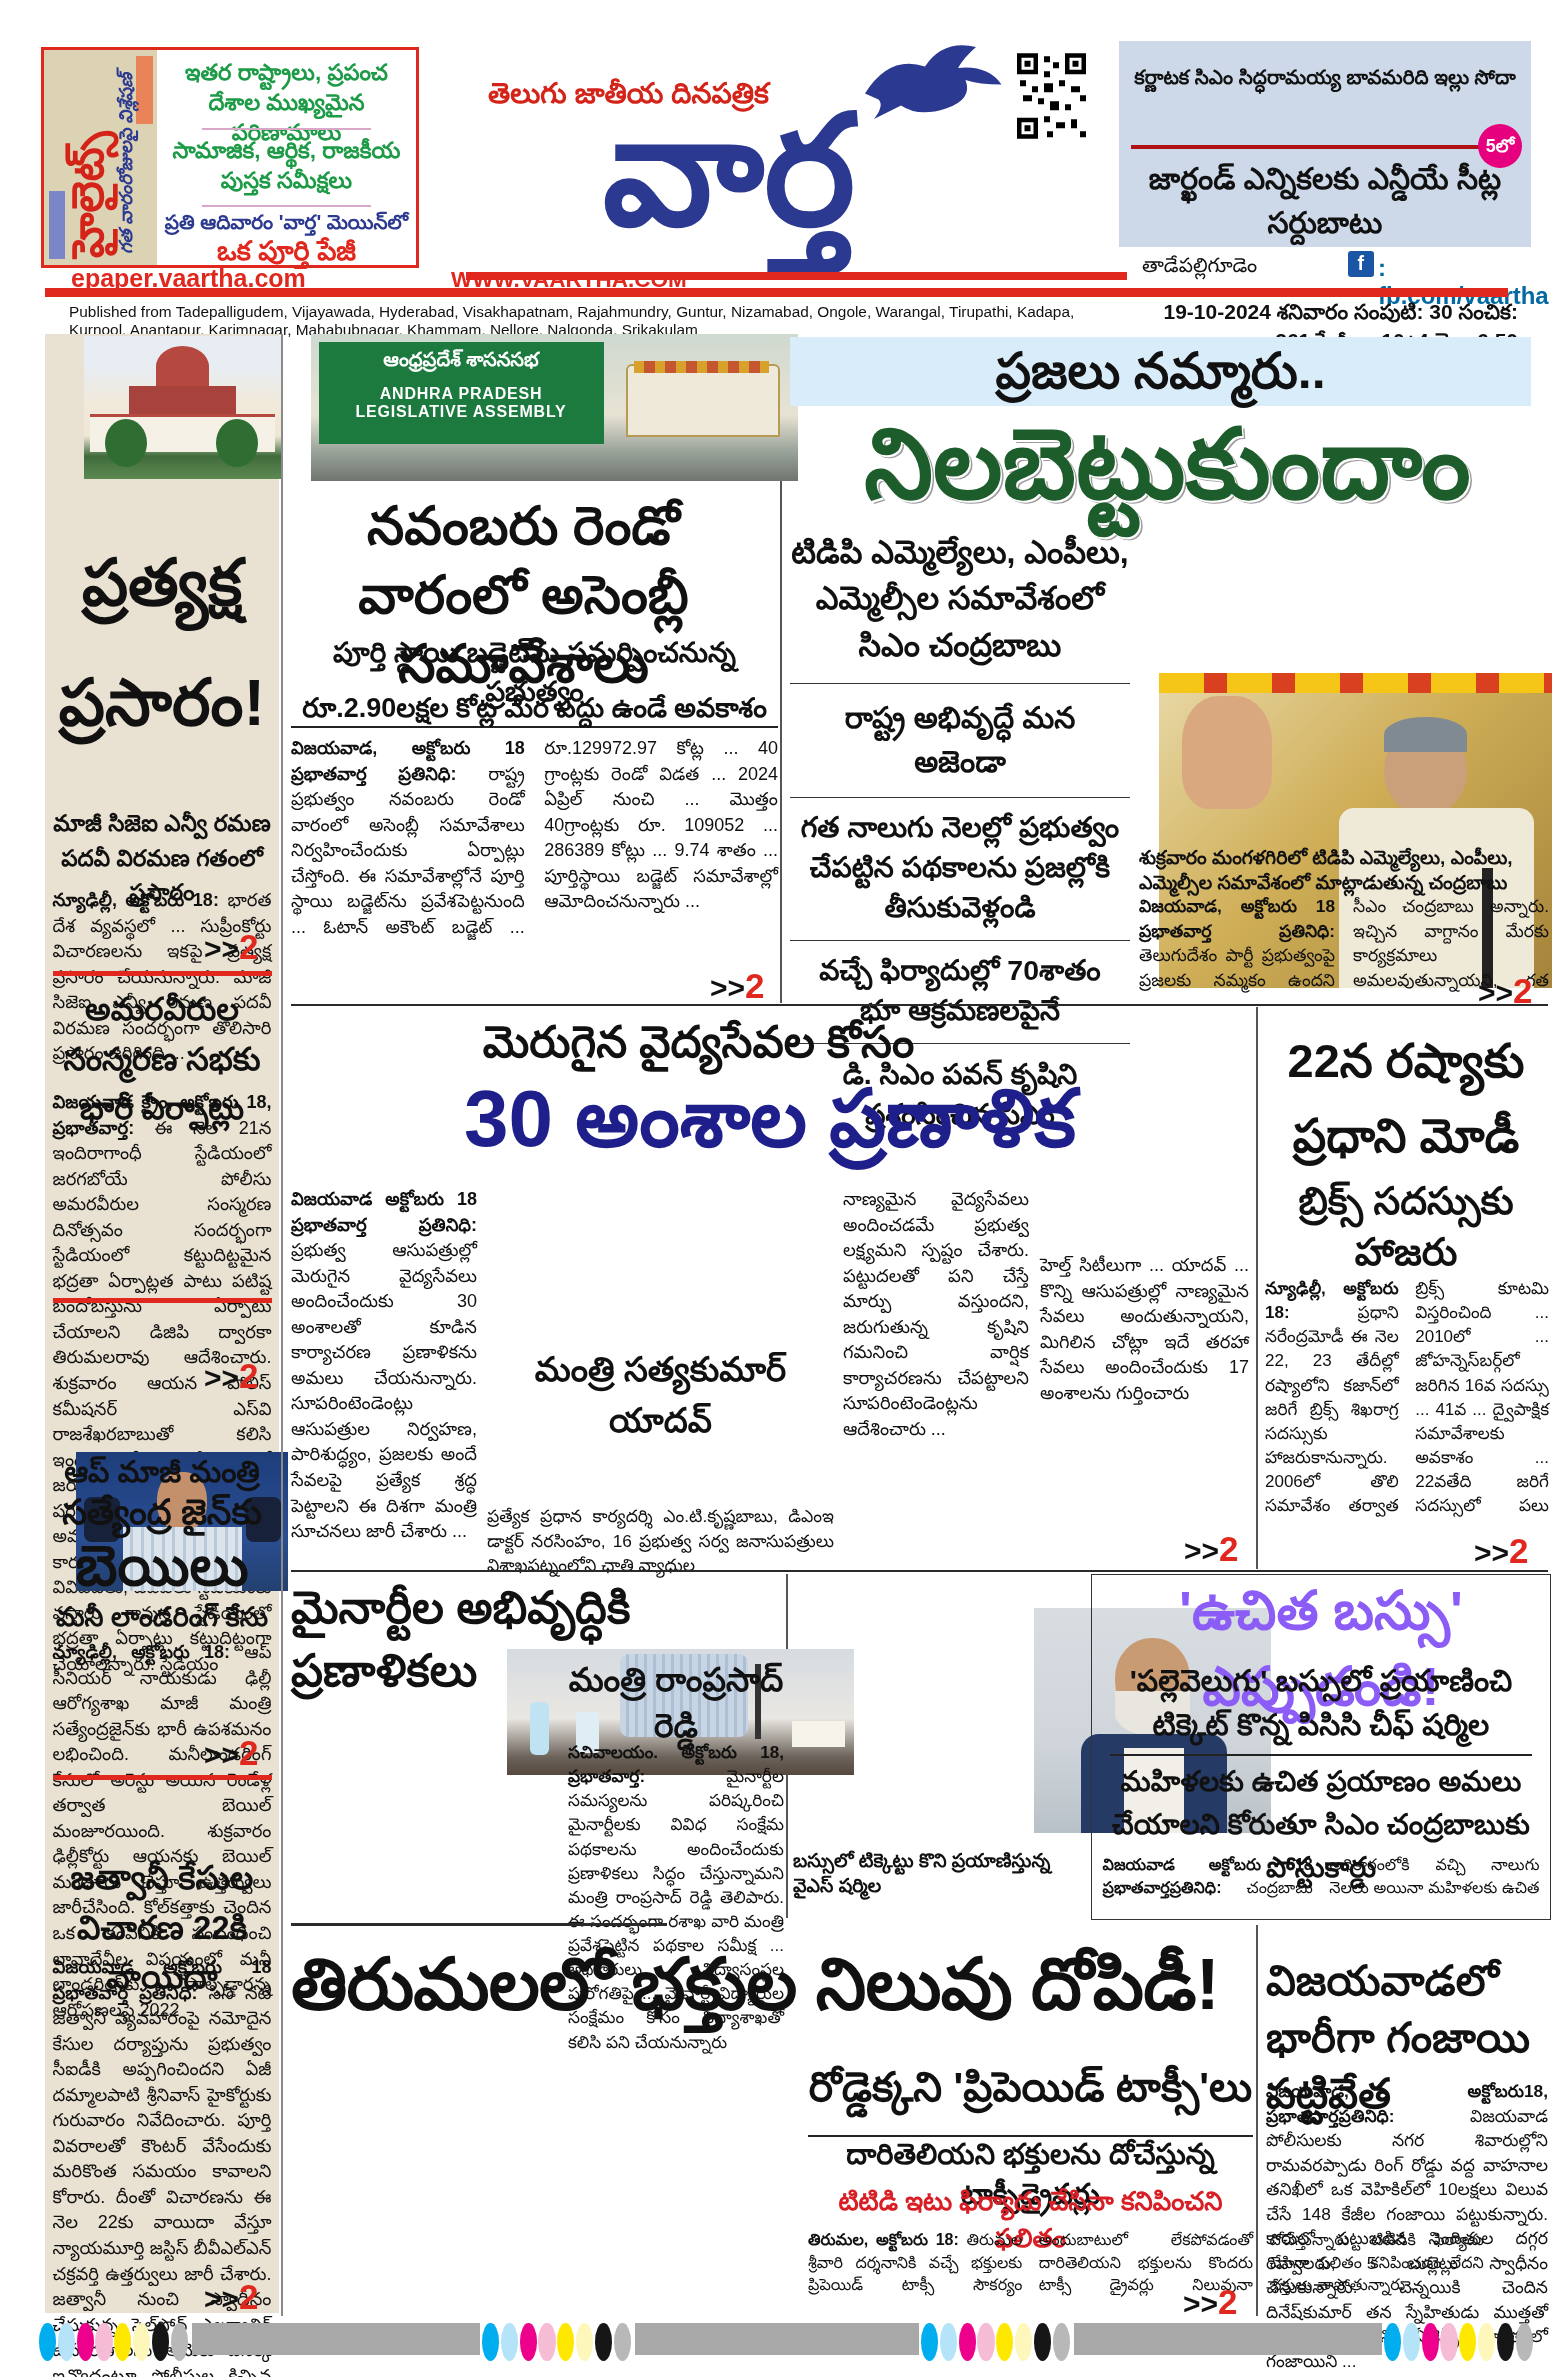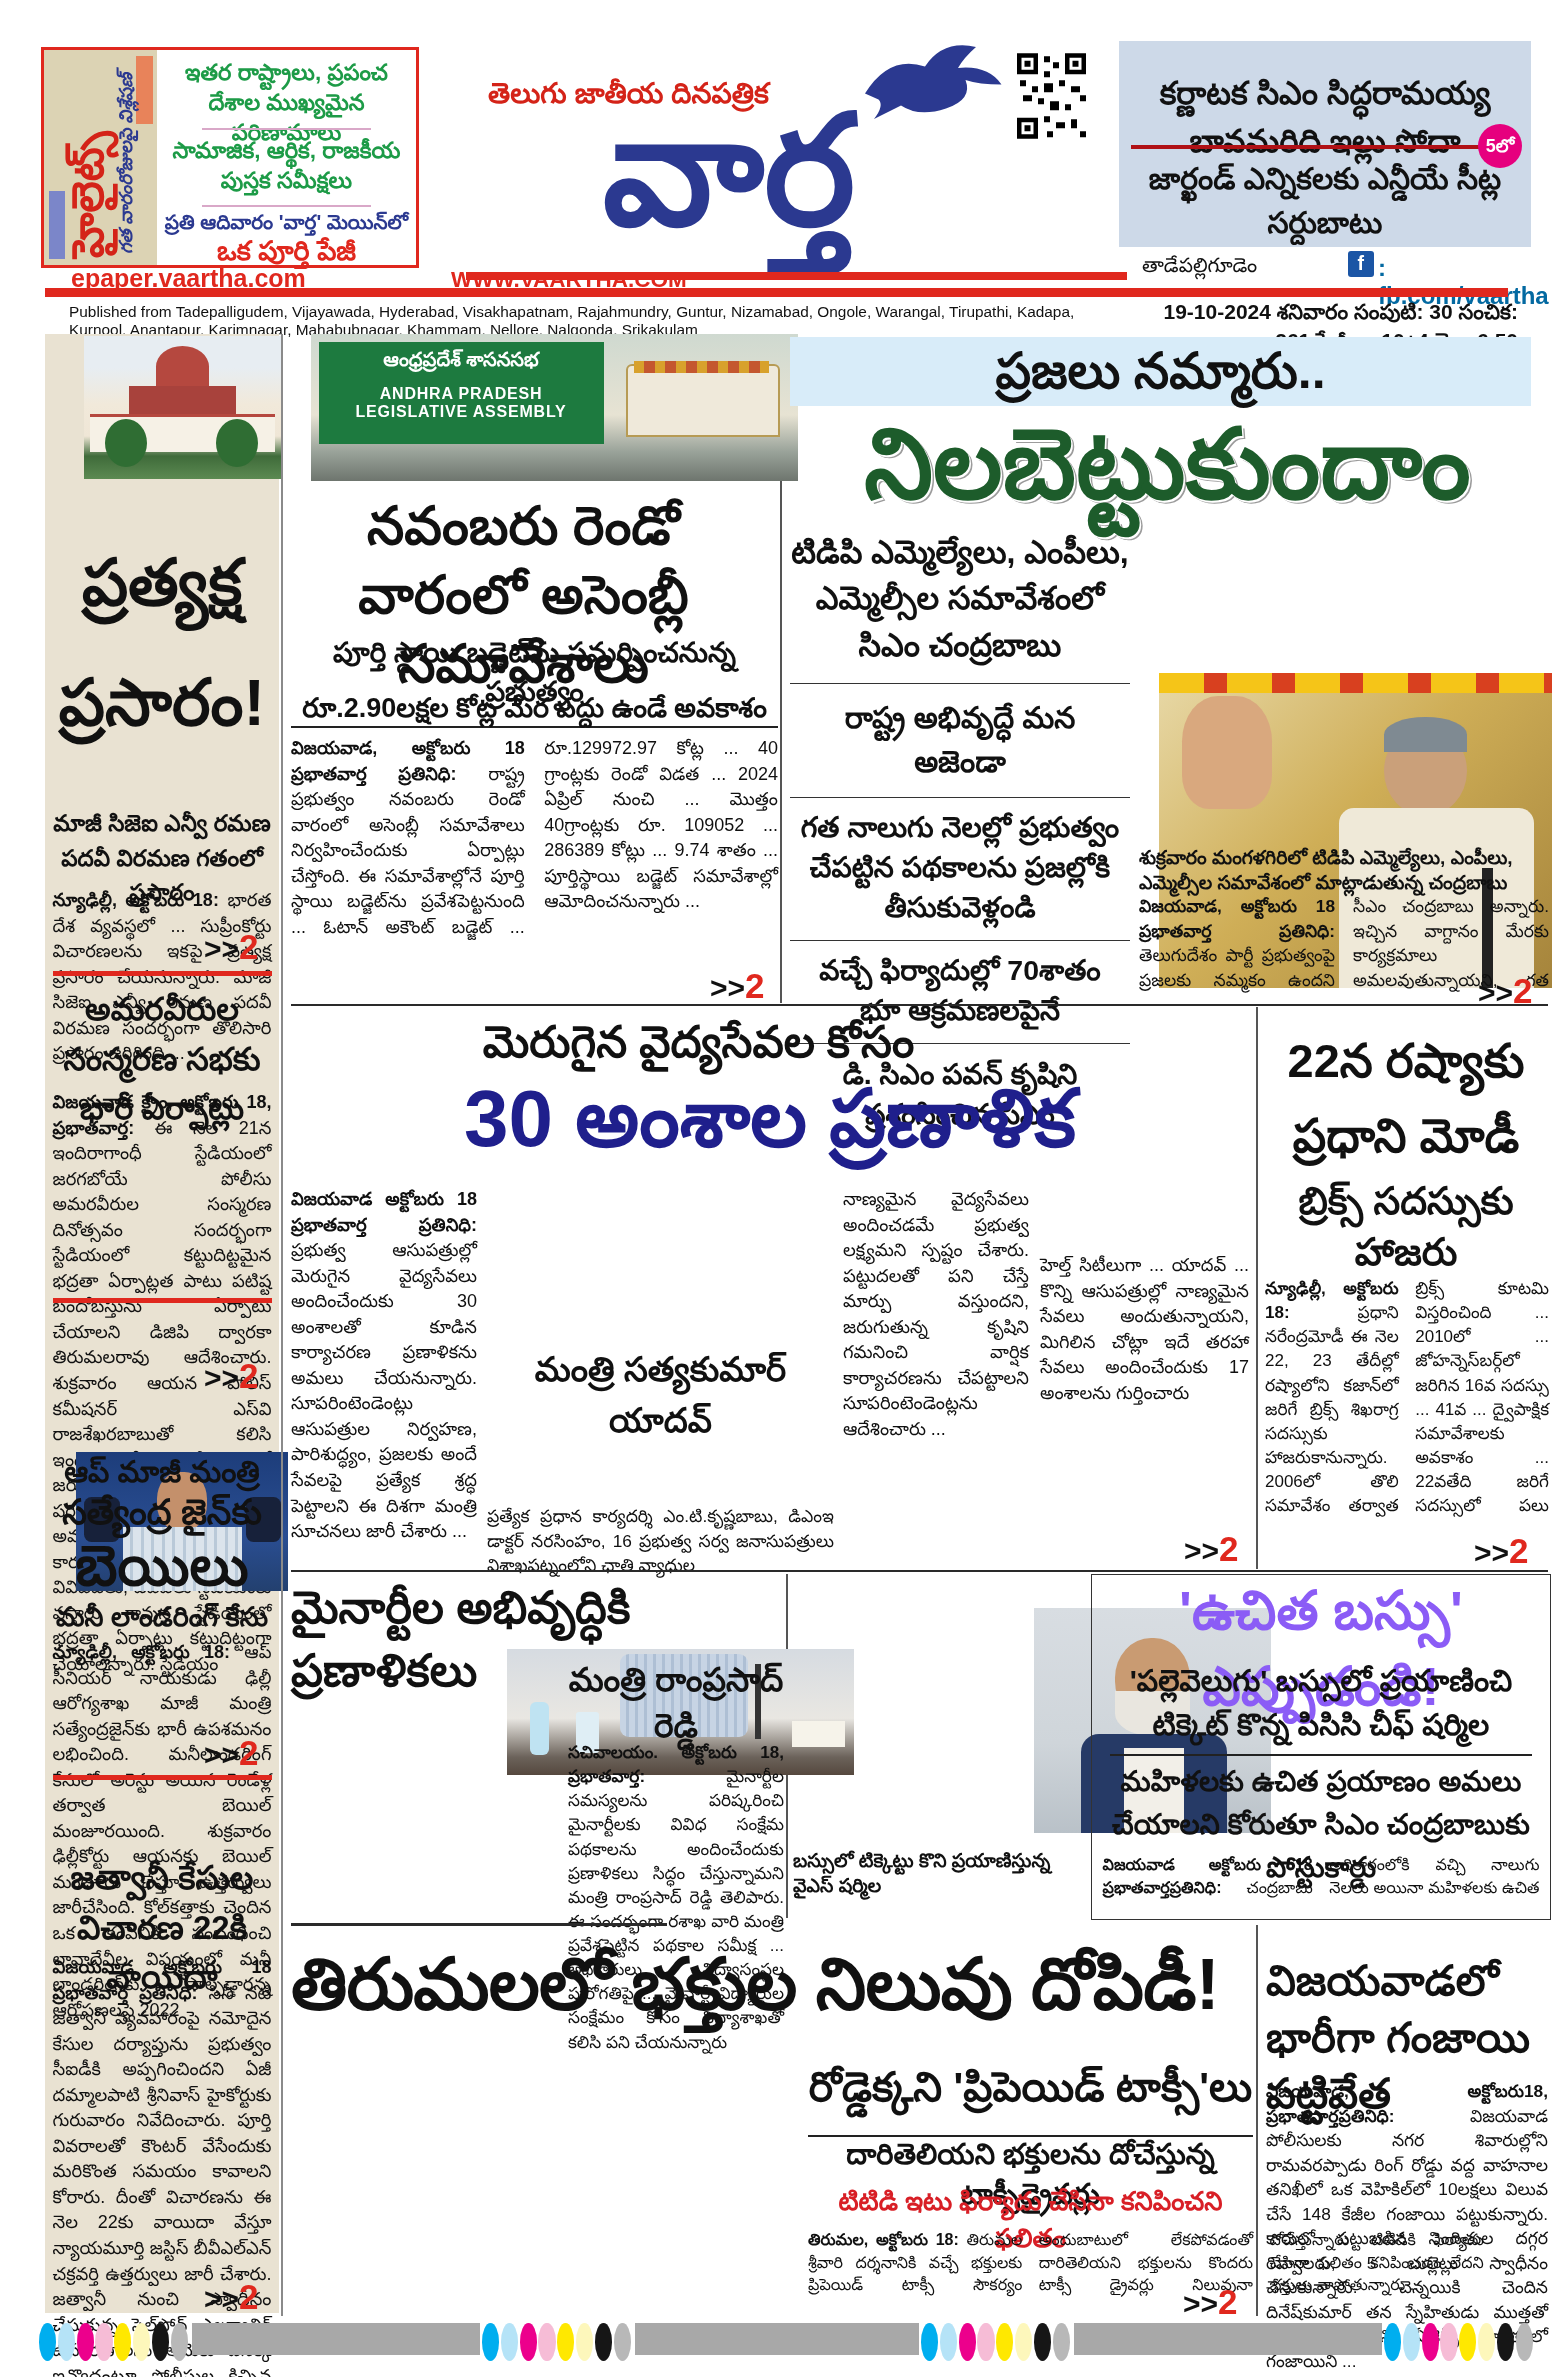--- a/index.html
+++ b/index.html
@@ -81,21 +81,21 @@
           <rect x="20" y="44" width="4" height="4"></rect>
           <rect x="28" y="48" width="6" height="4"></rect>
         <rect x="38" y="46" width="4" height="6"></rect>
           <rect x="44" y="54" width="4" height="4"></rect>
           <rect x="22" y="54" width="4" height="4"></rect>
       </g>
     </svg>
   </div>
 
   <div class="abs" style="left:1119px;top:41px;width:412px;height:206px;background:#cdd9e8;">
-    <div class="abs c b" style="left:12px;top:28px;width:388px;font-size:32px;line-height:1.5;">కర్ణాటక సిఎం సిద్ధరామయ్య బావమరిది ఇల్లు సోదా</div>
+    <div class="abs c b" style="left:12px;top:21px;width:388px;font-size:20px;line-height:1.5;">కర్ణాటక సిఎం సిద్ధరామయ్య బావమరిది ఇల్లు సోదా</div>
     <div class="abs" style="left:12px;top:104px;width:353px;height:3.8px;background:#b01116;"></div>
     <div class="abs c b" style="left:359px;top:83px;width:44px;height:44px;border-radius:50%;background:#e6007e;color:#fff;font-size:18px;line-height:44px;">5లో</div>
     <div class="abs c b" style="left:12px;top:116px;width:388px;font-size:30px;line-height:1.45;">జార్ఖండ్ ఎన్నికలకు ఎన్డీయే సీట్ల సర్దుబాటు</div>
   </div>
   <div class="abs" style="left:1142px;top:254px;width:195px;font-size:20px;color:#111;">తాడేపల్లిగూడెం</div>
   <div class="abs" style="left:1348px;top:251px;width:25.5px;height:25.5px;background:#1b55a5;color:#fff;text-align:center;font-weight:bold;font-size:19.5px;line-height:25.5px;border-radius:3px;">
     <span>f</span>
   </div>
   <div class="abs b" style="left:1378px;top:254px;width:165px;font-size:24px;color:#0369a1;">: fb.com/vaartha</div>
 

